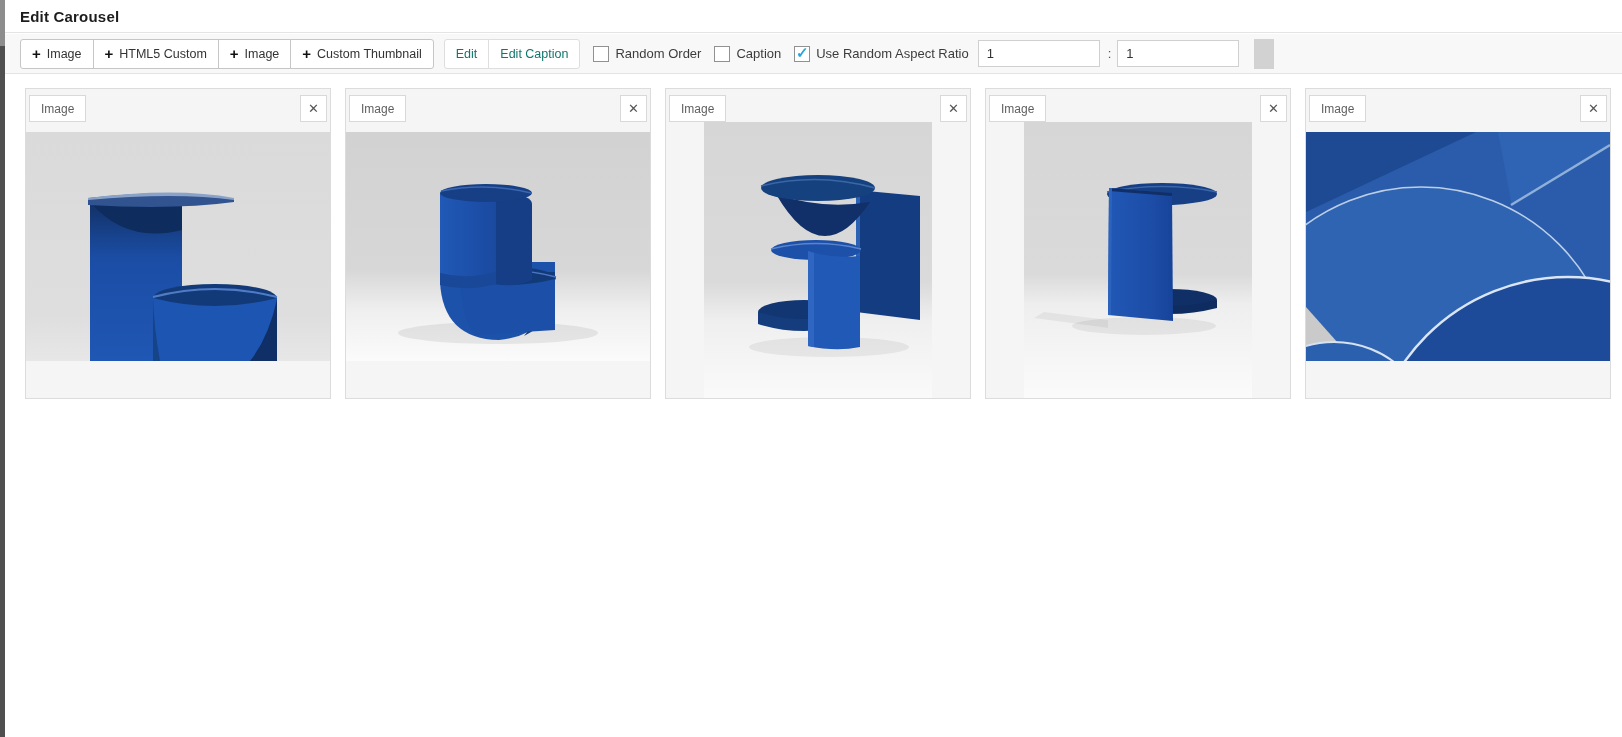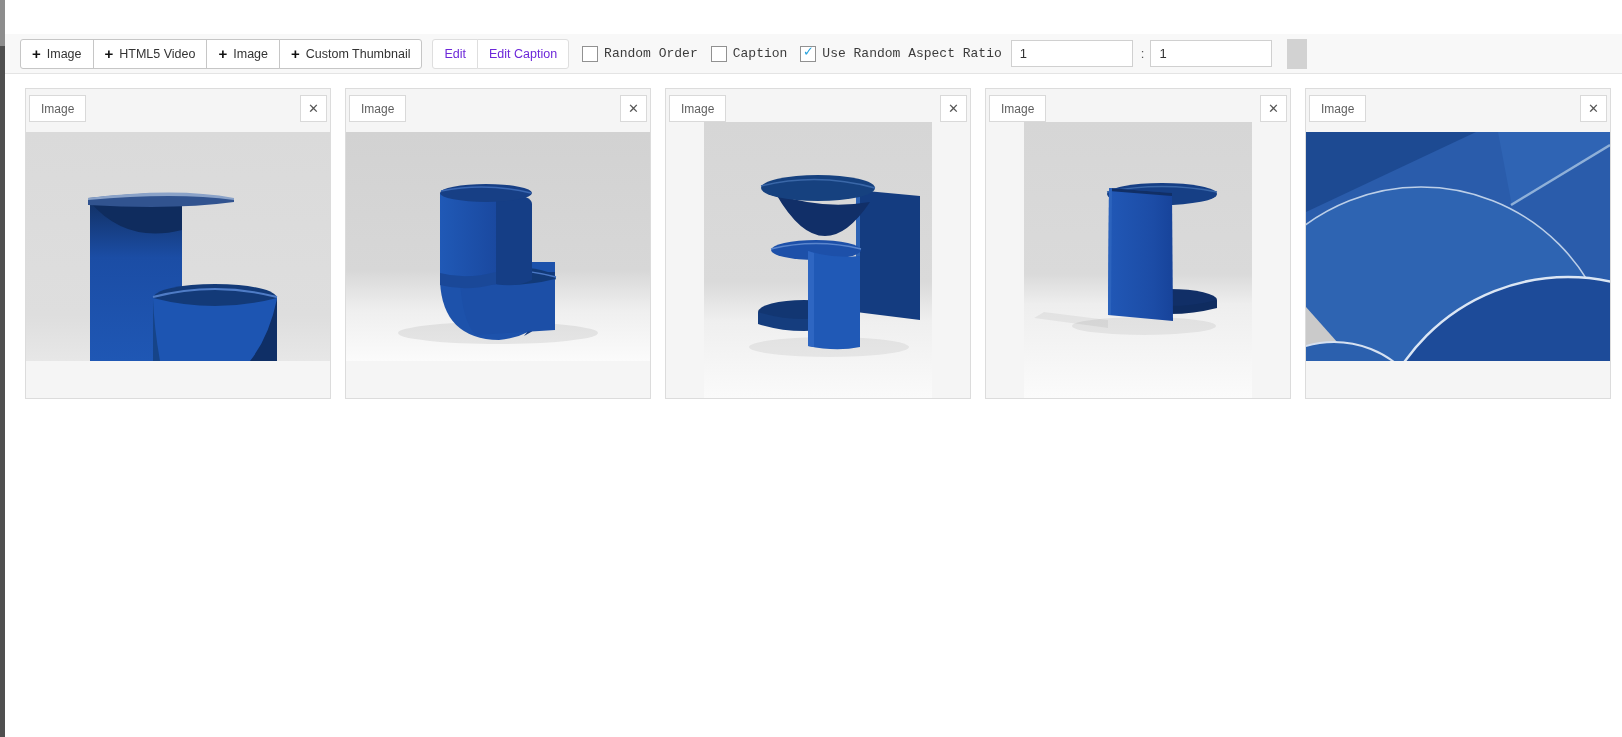--- a/index.html
+++ b/index.html
@@ -19,25 +19,25 @@
 
   .btn-group { display:flex; }
   .btn { display:flex; align-items:center; height:30px; padding:0 11px; background:#fff;
     border:1px solid #c6c6c6; font-size:12.5px; color:#333; cursor:pointer; white-space:nowrap;
     font-family:"Liberation Sans", sans-serif; }
   .btn-group .btn + .btn { margin-left:-1px; }
   .btn-group .btn:first-child { border-radius:3px 0 0 3px; }
   .btn-group .btn:last-child  { border-radius:0 3px 3px 0; }
   .btn-group .btn:only-child  { border-radius:3px; }
   .btn .plus { font-weight:700; font-size:15px; margin-right:6px; color:#111; line-height:1; }
-  .btn.disabled { border-color:#dedede; color:#6d28d9; cursor:default; }
+  .btn.disabled { border-color:#dedede; color:#0f766e; cursor:default; }
   .edit-group { margin-left:10px; }
 
   .checkbox-row { display:flex; align-items:center; margin-left:13px; font-size:13px;
-    color:#3c3c3c; cursor:pointer; white-space:nowrap;font-family:Liberation Mono, monospace; }
+    color:#3c3c3c; cursor:pointer; white-space:nowrap; }
   .cb { width:16px; height:16px; background:#fff; border:1px solid #919191; margin-right:6px;
     display:flex; align-items:center; justify-content:center; flex:none; }
   .cb .check { display:none; color:#2aa3dd; font-size:15px; font-weight:700; line-height:1;
     margin-top:-3px; }
   .cb.checked .check { display:block; }
 
   .ratio-input { width:122px; height:27px; border:1px solid #d0d0d0; background:#fff;
     padding:0 8px; font-size:13px; color:#333; margin-left:9px; outline:none;
     font-family:"Liberation Sans", sans-serif; }
   .colon { margin-left:8px; color:#555; font-size:13px; }
@@ -55,30 +55,33 @@
   .card-img { position:absolute; top:43px; left:0; width:304px; height:229px; overflow:hidden; }
   .card-img.portrait { top:33px; left:50%; transform:translateX(-50%); width:228px; height:276px; }
   .card-img svg { display:block; width:100%; height:100%; }
 </style>
 </head>
 <body>
 
 <div id="screen">
   <div class="left-strip"></div>
 
+  <div class="titlebar">
+    <span class="title">Edit Carousel</span>
+  </div>
 
   <div class="toolbar">
     <div class="btn-group">
       <button class="btn">
         <span class="plus">+</span>
         <span>Image</span>
       </button>
       <button class="btn">
         <span class="plus">+</span>
-        <span>HTML5 Video</span>
+        <span>HTML5 Custom</span>
       </button>
       <button class="btn">
         <span class="plus">+</span>
         <span>Image</span>
       </button>
       <button class="btn">
         <span class="plus">+</span>
         <span>Custom Thumbnail</span>
       </button>
     </div>

